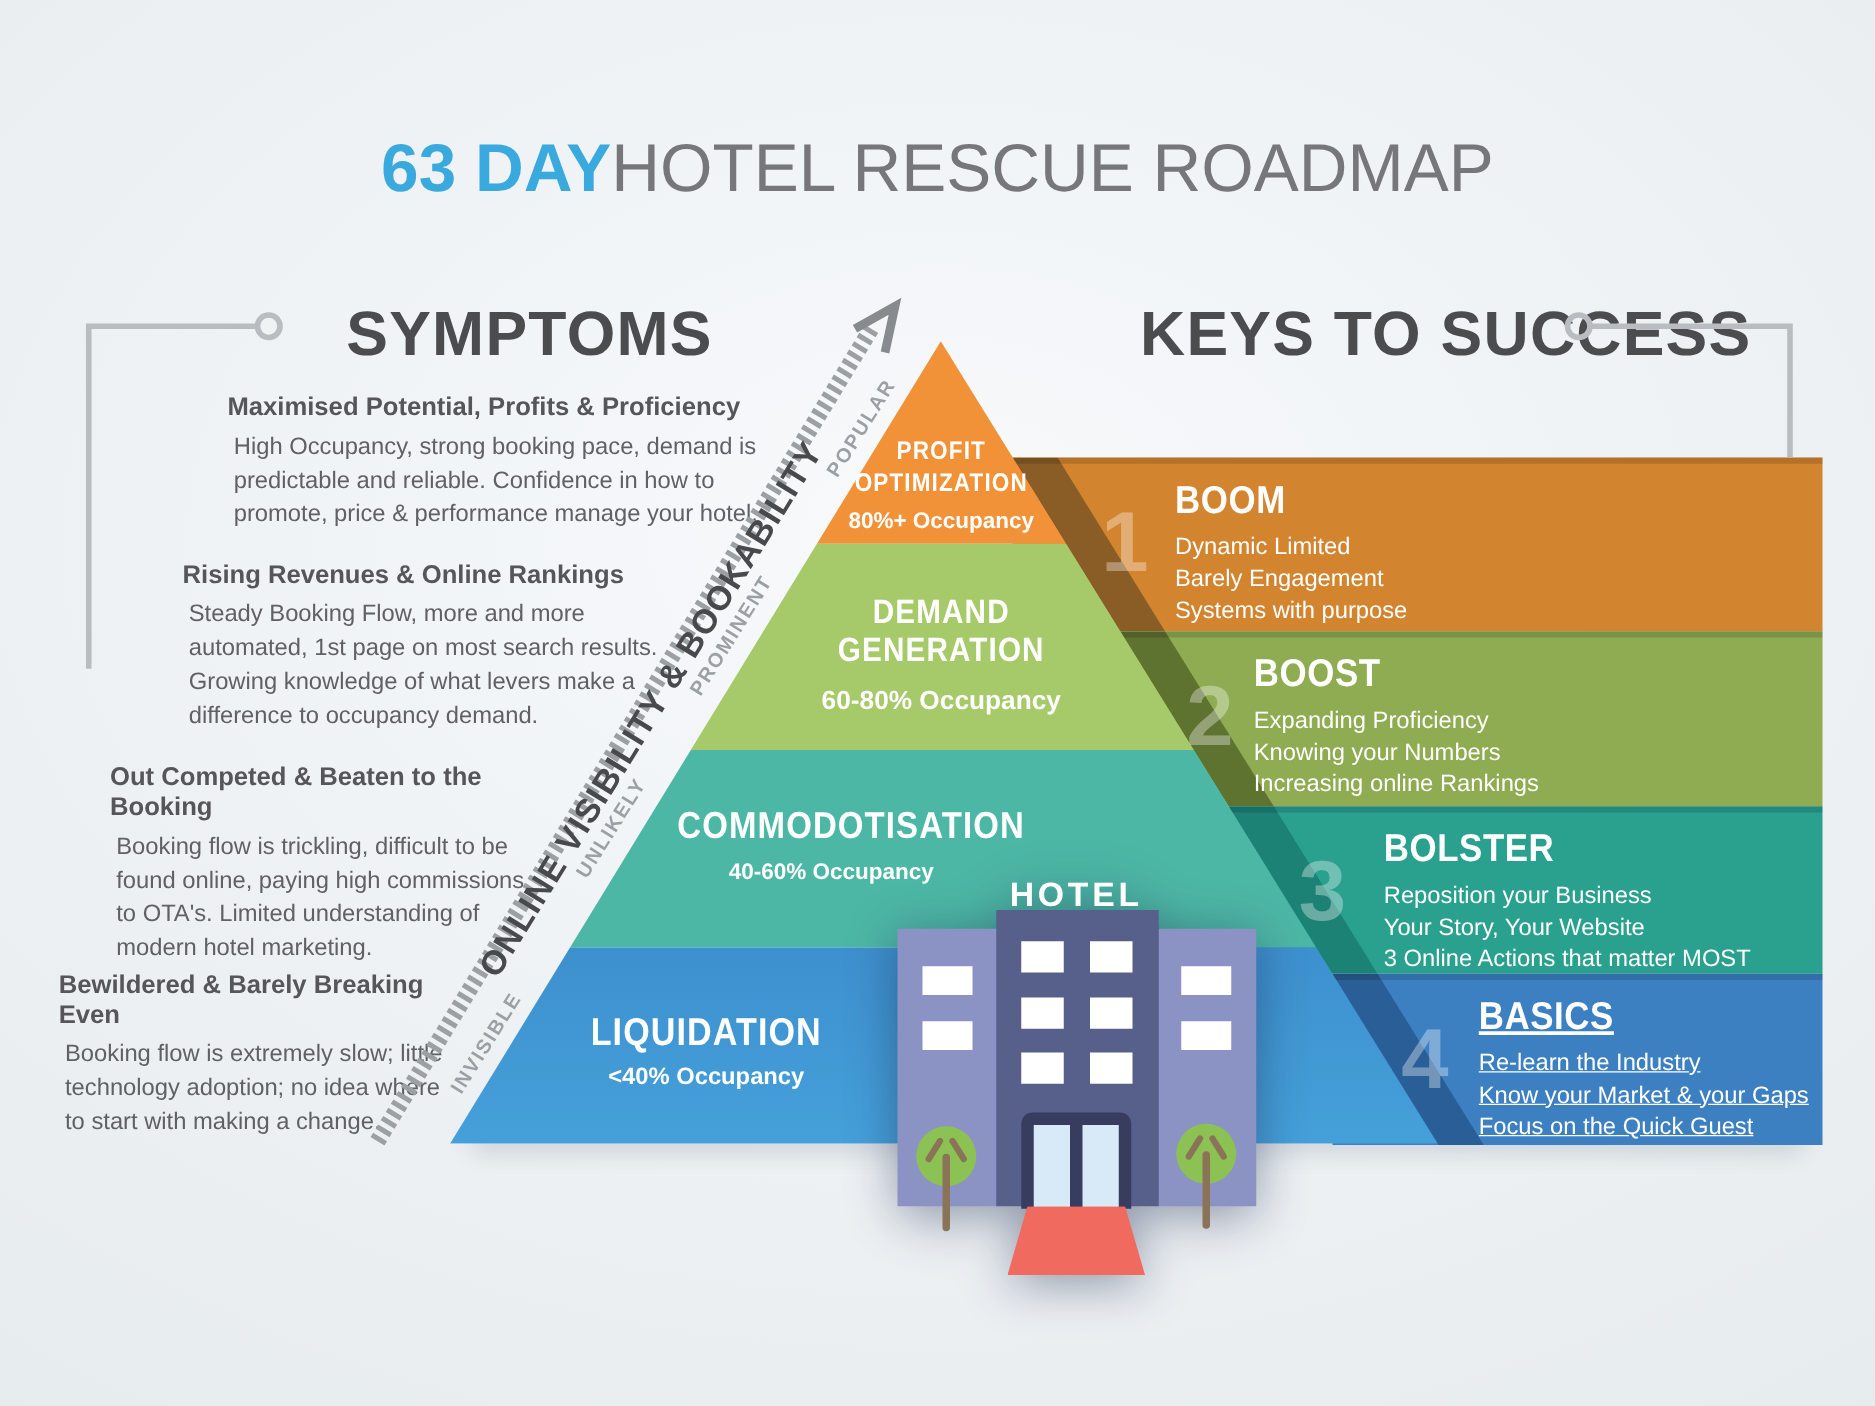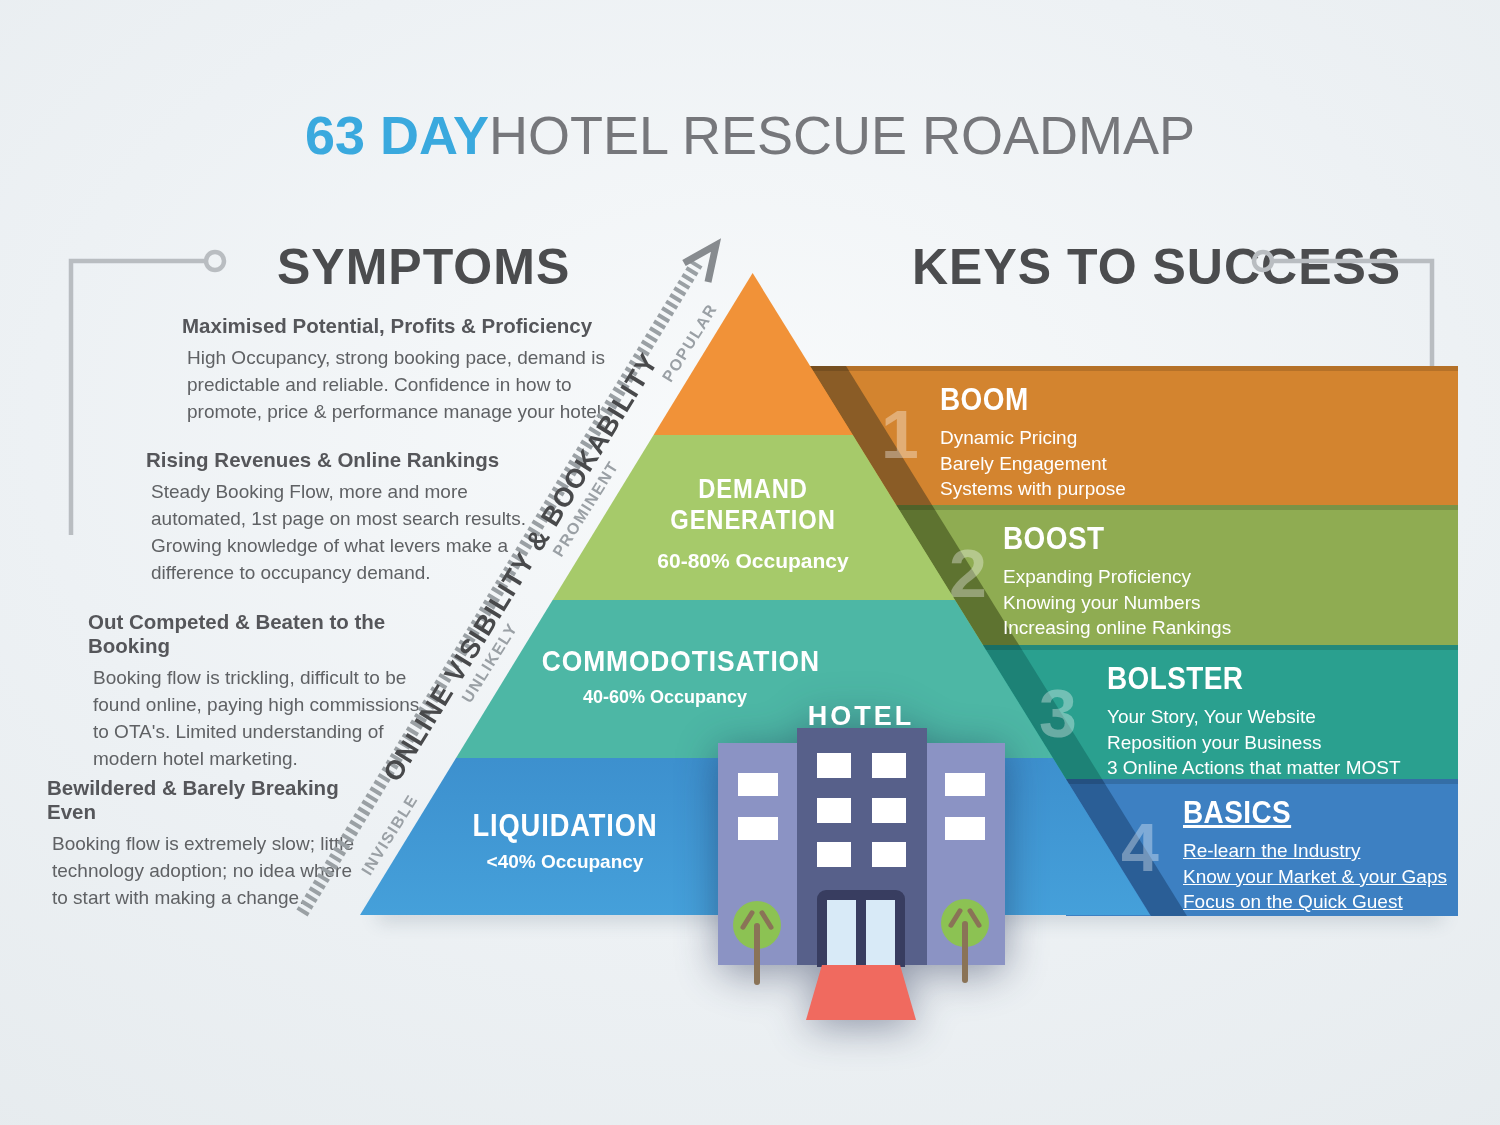--- a/index.html
+++ b/index.html
@@ -146,21 +146,21 @@
   <div class="sec-header keys-header">KEYS TO SUCCESS</div>
 
   <div class="base-shadow z0"></div>
 
   <div class="band band1 z1">
     <div class="strip"></div>
     <div class="topline"></div>
     <div class="num">1</div>
     <div class="content">
       <span class="bname">BOOM</span>
-      <div class="item">Dynamic Pricing</div>
+      <div class="item">Dynamic Limited</div>
       <div class="item">Barely Engagement</div>
       <div class="item">Systems with purpose</div>
     </div>
   </div>
   <div class="band band2 z1">
     <div class="strip"></div>
     <div class="topline"></div>
     <div class="num">2</div>
     <div class="content">
       <span class="bname">BOOST</span>
@@ -168,22 +168,22 @@
       <div class="item">Knowing your Numbers</div>
       <div class="item">Increasing online Rankings</div>
     </div>
   </div>
   <div class="band band3 z1">
     <div class="strip"></div>
     <div class="topline"></div>
     <div class="num">3</div>
     <div class="content">
       <span class="bname">BOLSTER</span>
+      <div class="item">Reposition your Business</div>
       <div class="item">Your Story, Your Website</div>
-      <div class="item">Reposition your Business</div>
       <div class="item">3 Online Actions that matter MOST</div>
     </div>
   </div>
   <div class="band band4 z1">
     <div class="strip"></div>
     <div class="topline"></div>
     <div class="num">4</div>
     <div class="content">
       <span class="bname">BASICS</span>
       <div class="item">Re-learn the Industry</div>
@@ -192,20 +192,24 @@
     </div>
   </div>
 
   <div class="pyramid z2">
     <div class="lv lv1"></div>
     <div class="lv lv2"></div>
     <div class="lv lv3"></div>
     <div class="lv lv4"></div>
   </div>
 
+  <div class="lv-label ll1 z3">
+    <span class="lname">PROFIT OPTIMIZATION</span>
+    <span class="occ">80%+ Occupancy</span>
+  </div>
   <div class="lv-label ll2 z3">
     <span class="lname">DEMAND GENERATION</span>
     <span class="occ">60-80% Occupancy</span>
   </div>
   <div class="lv-label ll3 z3">
     <span class="lname">COMMODOTISATION</span>
     <span class="occ">40-60% Occupancy</span>
   </div>
   <div class="lv-label ll4 z3">
     <span class="lname">LIQUIDATION</span>

